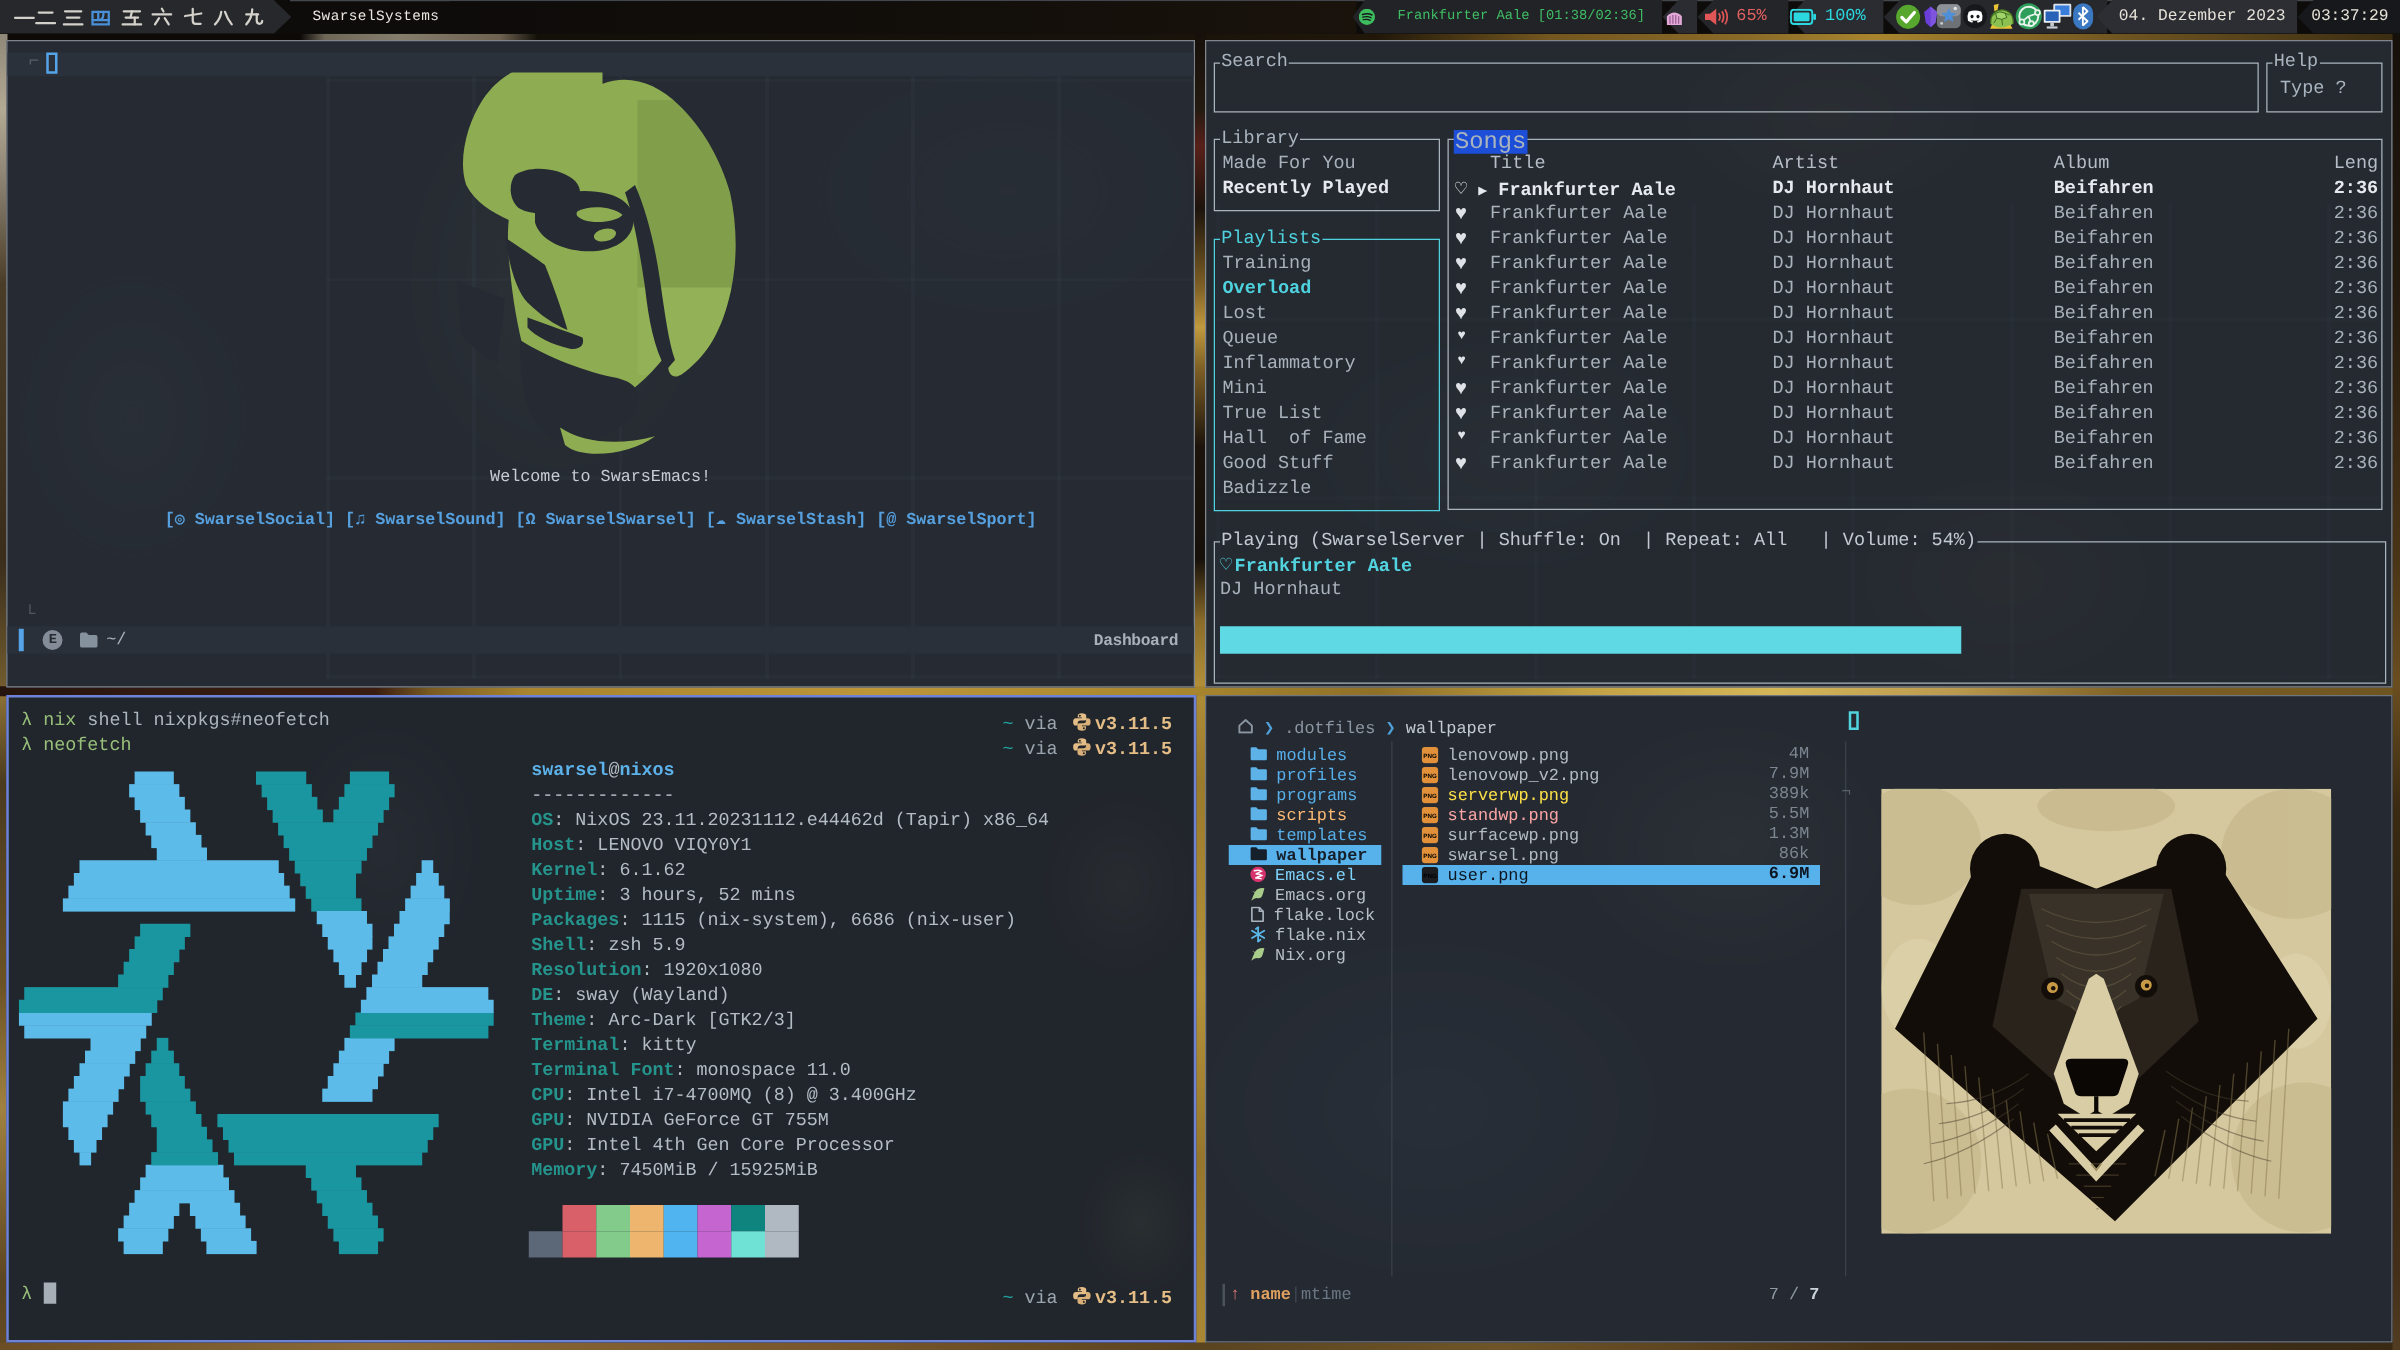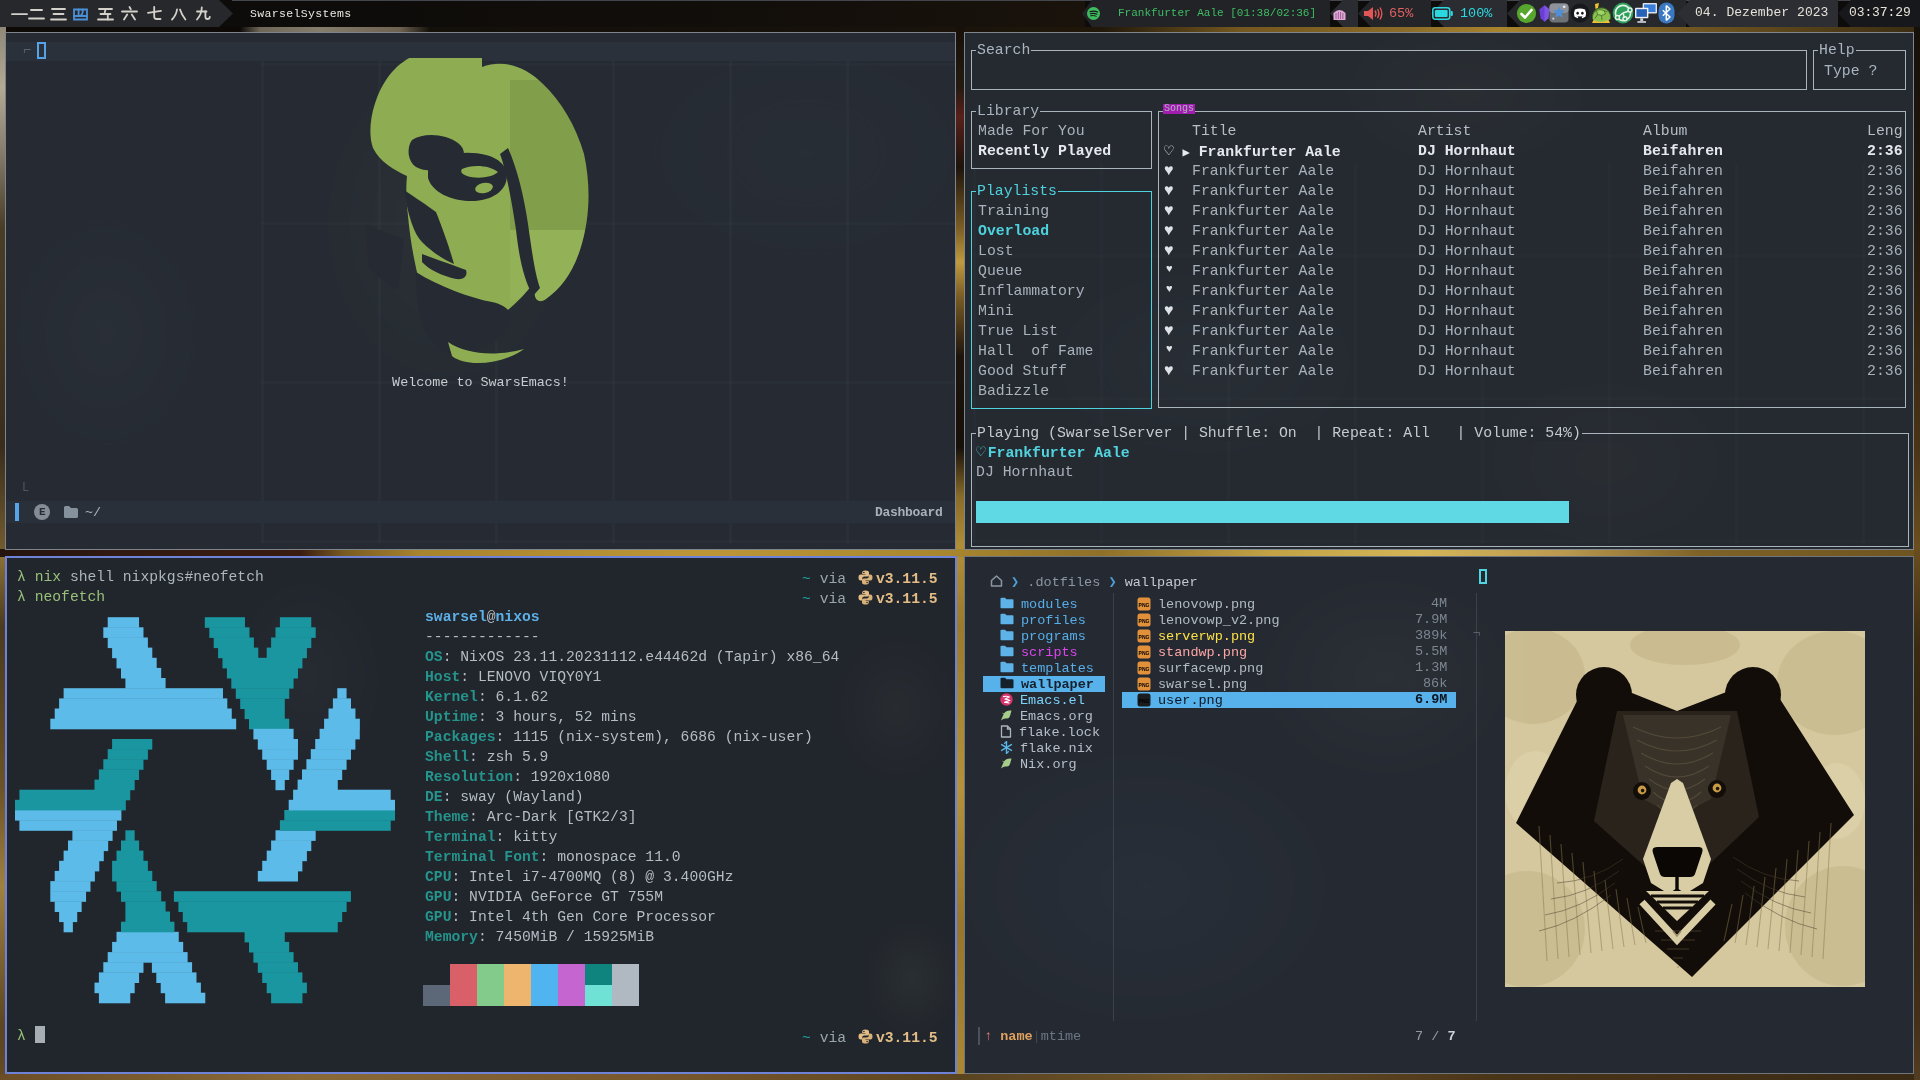--- a/index.html
+++ b/index.html
@@ -175,20 +175,21 @@
 <path d="M98,111 C108,106 126,107 134,114 C128,120 112,121 103,118 C98,116 96,114 98,111 Z" fill="#8ead52"></path>
 <ellipse cx="120" cy="130" rx="9" ry="5" fill="#8ead52" transform="rotate(-12 120 130)"></ellipse>
 <path d="M40,132 C52,140 64,148 72,154 C80,174 86,192 90,206 C80,202 68,194 58,184 C50,176 44,158 40,132 Z" fill="#262b33"></path>
 <path d="M58,196 C74,202 92,208 102,212 C104,218 100,222 92,221 C78,218 64,211 58,204 Z" fill="#262b33"></path>
 <path d="M52,214 C74,228 106,240 128,244 C142,247 150,254 146,266 C138,284 116,295 98,297 C82,298 66,288 59,268 C54,254 52,234 52,214 Z" fill="#262b33"></path>
 <path d="M144,90 C153,110 160,138 164,166 C168,194 171,216 176,230 L169,238 C159,220 155,198 152,172 C148,144 142,112 136,96 Z" fill="#262b33"></path>
 <path d="M2,166 C14,172 28,177 40,181 L34,232 C22,226 10,218 4,206 Z" fill="#262b33"></path>
 <path d="M84,284 C102,296 130,299 160,291 C140,306 102,310 88,298 Z" fill="#8ead52"></path>
 </svg>
 <div class="t" style="left:0;top:343px;width:949px;text-align:center;font-size:13.4px;color:#c8ccd2">Welcome to SwarsEmacs!</div>
+<div class="t" style="left:0;top:377px;width:949px;text-align:center;font-size:13.4px;font-weight:bold;color:#56a0df;letter-spacing:-0.02px">[◎ SwarselSocial] [♫ SwarselSound] [Ω SwarselSwarsel] [☁ SwarselStash] [@ SwarselSport]</div>
 <div class="t" style="left:16px;top:449px;font-size:12px;color:#4e565f">L</div>
 <div class="a" style="left:0;top:468px;width:949px;height:22px;background:#2a303a"></div>
 <div class="a" style="left:9px;top:470px;width:4px;height:18px;background:#55a3e8"></div>
 <div class="a" style="left:28px;top:471px;width:16px;height:16px;border-radius:50%;background:#848d97"></div>
 <div class="t" style="left:33px;top:474px;font-size:11px;font-weight:bold;color:#262b33">E</div>
 <svg class="a" style="left:57px;top:472px" width="16" height="14" viewBox="0 0 16 14">
       <path d="M1 2.5 Q1 1 2.5 1 H6 L8 3 H13.5 Q15 3 15 4.5 V11.5 Q15 13 13.5 13 H2.5 Q1 13 1 11.5 Z" fill="#86919e"></path>
     </svg>
 <div class="t" style="left:79px;top:473px;font-size:13.4px;color:#aab3bd">~/</div>
 <div class="t" style="left:869px;top:473px;font-size:13px;font-weight:bold;color:#a8b0ba;letter-spacing:-0.3px">Dashboard</div>
@@ -211,21 +212,21 @@
 <div class="t" style="left:13px;top:191px;color:#4ed2de;font-weight:bold">Overload</div>
 <div class="t" style="left:13px;top:211px;color:#a9b1bb">Lost</div>
 <div class="t" style="left:13px;top:231px;color:#a9b1bb">Queue</div>
 <div class="t" style="left:13px;top:251px;color:#a9b1bb">Inflammatory</div>
 <div class="t" style="left:13px;top:271px;color:#a9b1bb">Mini</div>
 <div class="t" style="left:13px;top:291px;color:#a9b1bb">True List</div>
 <div class="t" style="left:13px;top:311px;color:#a9b1bb">Hall  of Fame</div>
 <div class="t" style="left:13px;top:331px;color:#a9b1bb">Good Stuff</div>
 <div class="t" style="left:13px;top:351px;color:#a9b1bb">Badizzle</div>
 <div class="a" style="left:193px;top:78px;width:748px;height:297px;border:1.5px solid #aab4bd;"></div>
-    <div class="t" style="left:198px;top:71px;font-size:10px;color:#aab4be;background:#a21caf;padding:0 1px">Songs</div>
+    <div class="t" style="left:198px;top:71px;font-size:19px;color:#aab4be;background:#1d4ed8;padding:0 1px">Songs</div>
 <div class="t" style="left:227px;top:91px;color:#b6bdc6">Title</div>
 <div class="t" style="left:453px;top:91px;color:#b6bdc6">Artist</div>
 <div class="t" style="left:678px;top:91px;color:#b6bdc6">Album</div>
 <div class="t" style="left:902px;top:91px;color:#b6bdc6">Leng</div>
 <div class="t" style="left:199px;top:111px;color:#e6e9ed;font-weight:bold"><span style="font-size:16px">♡</span> <span style="font-size:12px">▶</span> Frankfurter Aale</div>
 <div class="t" style="left:453px;top:111px;color:#e6e9ed;font-weight:bold">DJ Hornhaut</div>
 <div class="t" style="left:678px;top:111px;color:#e6e9ed;font-weight:bold">Beifahren</div>
 <div class="t" style="left:902px;top:111px;color:#e6e9ed;font-weight:bold">2:36</div>
 <div class="t" style="left:199px;top:130px;color:#dfe3e8;font-size:16px">♥</div>
 <div class="t" style="left:227px;top:131px;color:#a9b1bb">Frankfurter Aale</div>
@@ -452,21 +453,21 @@
           <path d="M0.5 1.8 Q0.5 0.8 1.5 0.8 H5 L6.5 2.3 H12.5 Q13.5 2.3 13.5 3.3 V10.2 Q13.5 11.2 12.5 11.2 H1.5 Q0.5 11.2 0.5 10.2 Z" fill="#5db2e8"></path>
         </svg></span><span style="color:#57aee8;font-weight:normal">modules</span></div>
 <div class="t" style="left:35px;top:56px"><span style="margin-right:7px"><svg width="14" height="12" viewBox="0 0 14 12" style="vertical-align:-1px">
           <path d="M0.5 1.8 Q0.5 0.8 1.5 0.8 H5 L6.5 2.3 H12.5 Q13.5 2.3 13.5 3.3 V10.2 Q13.5 11.2 12.5 11.2 H1.5 Q0.5 11.2 0.5 10.2 Z" fill="#5db2e8"></path>
         </svg></span><span style="color:#57aee8;font-weight:normal">profiles</span></div>
 <div class="t" style="left:35px;top:72px"><span style="margin-right:7px"><svg width="14" height="12" viewBox="0 0 14 12" style="vertical-align:-1px">
           <path d="M0.5 1.8 Q0.5 0.8 1.5 0.8 H5 L6.5 2.3 H12.5 Q13.5 2.3 13.5 3.3 V10.2 Q13.5 11.2 12.5 11.2 H1.5 Q0.5 11.2 0.5 10.2 Z" fill="#5db2e8"></path>
         </svg></span><span style="color:#57aee8;font-weight:normal">programs</span></div>
 <div class="t" style="left:35px;top:88px"><span style="margin-right:7px"><svg width="14" height="12" viewBox="0 0 14 12" style="vertical-align:-1px">
           <path d="M0.5 1.8 Q0.5 0.8 1.5 0.8 H5 L6.5 2.3 H12.5 Q13.5 2.3 13.5 3.3 V10.2 Q13.5 11.2 12.5 11.2 H1.5 Q0.5 11.2 0.5 10.2 Z" fill="#5db2e8"></path>
-        </svg></span><span style="color:#d946ef;font-weight:normal">scripts</span></div>
+        </svg></span><span style="color:#fdba74;font-weight:normal">scripts</span></div>
 <div class="t" style="left:35px;top:104px"><span style="margin-right:7px"><svg width="14" height="12" viewBox="0 0 14 12" style="vertical-align:-1px">
           <path d="M0.5 1.8 Q0.5 0.8 1.5 0.8 H5 L6.5 2.3 H12.5 Q13.5 2.3 13.5 3.3 V10.2 Q13.5 11.2 12.5 11.2 H1.5 Q0.5 11.2 0.5 10.2 Z" fill="#5db2e8"></path>
         </svg></span><span style="color:#57aee8;font-weight:normal">templates</span></div>
 <div class="a" style="left:18px;top:119px;width:122px;height:16px;background:#57b2ec"></div>
 <div class="t" style="left:35px;top:120px"><span style="margin-right:7px"><svg width="14" height="12" viewBox="0 0 14 12" style="vertical-align:-1px">
           <path d="M0.5 1.8 Q0.5 0.8 1.5 0.8 H5 L6.5 2.3 H12.5 Q13.5 2.3 13.5 3.3 V10.2 Q13.5 11.2 12.5 11.2 H1.5 Q0.5 11.2 0.5 10.2 Z" fill="#15202b"></path>
         </svg></span><span style="color:#15202b;font-weight:bold">wallpaper</span></div>
 <div class="t" style="left:35px;top:136px"><span style="margin-right:7px"><svg width="13" height="13" viewBox="0 0 13 13" style="vertical-align:-2px">
           <circle cx="6.5" cy="6.5" r="6.2" fill="#d6336c"></circle>
           <path d="M3.5 3.6 Q7 2.6 9.2 4 Q6.4 5.4 4.6 6.2 Q8 6 9.6 7.4 Q6.2 8.4 4.2 9.4 Q7.4 9.2 9 10" stroke="#fff" stroke-width="1.1" fill="none" stroke-linecap="round"></path>

